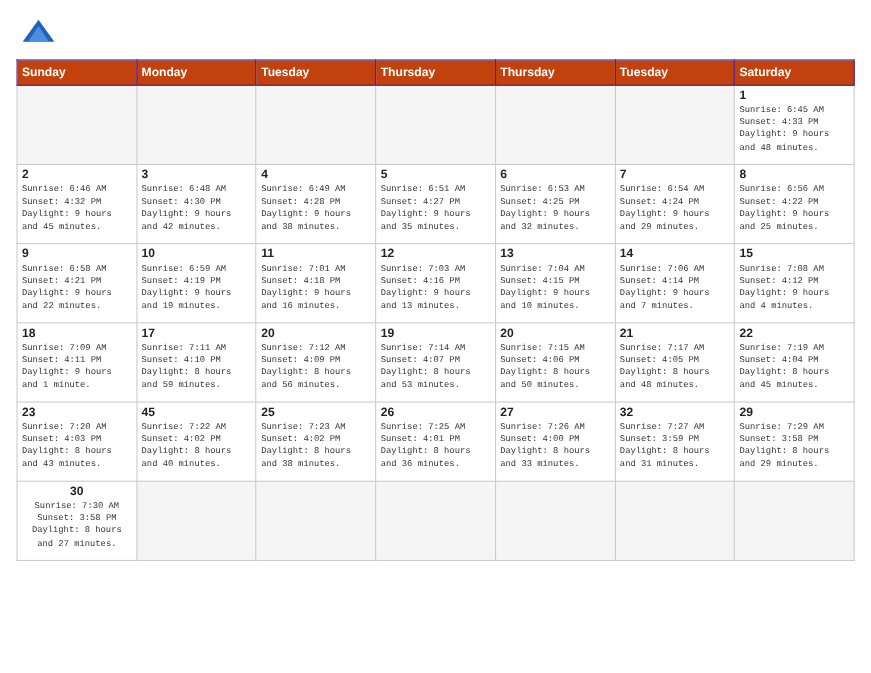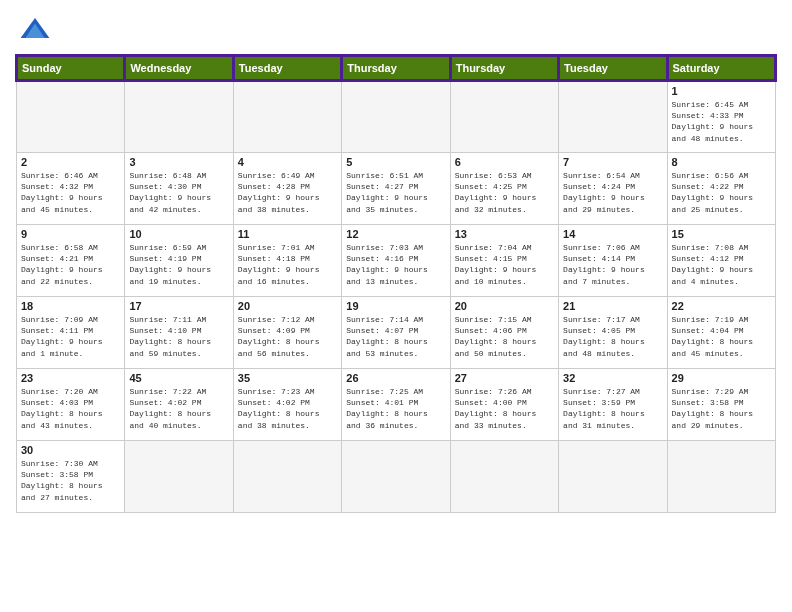--- a/index.html
+++ b/index.html
@@ -51,26 +51,26 @@
     .subtitle {
       font-size: 14px;
       color: #555;
     }
     .calendar {
       width: 100%;
       border-collapse: collapse;
       table-layout: fixed;
     }
     .calendar thead th {
-      background: #4d7c0f;
+      background: #c2410c;
       color: #fff;
       font-size: 11px;
       font-weight: bold;
       padding: 5px 4px;
-      border: 3px solid #4c1d95;
+      border: 1px solid #4c1d95;
       text-align: left;
     }
     .calendar tbody td {
       border: 1px solid #ccc;
       vertical-align: top;
       padding: 3px 4px;
       font-size: 8.5px;
       color: #333;
       height: 72px;
       background: #fff;
@@ -86,20 +86,21 @@
       margin-bottom: 2px;
     }
     .day-info {
       font-size: 8px;
       color: #333;
       line-height: 1.4;
       font-family: Liberation Mono, monospace;
     }
     .last-row td {
       height: 60px;
+      text-align: center;
     }
   </style>
 </head>
 <body>
 
 <div class="page">
   <div class="header">
     <div class="logo">
       <div>
         <div class="logo-text">
@@ -115,21 +116,21 @@
     <div class="title-block">
       <div class="month-title"></div>
       <div class="subtitle"></div>
     </div>
   </div>
 
   <table class="calendar">
     <thead>
       <tr>
       <th>Sunday</th>
-          <th>Wednesday</th>
+          <th>Monday</th>
           <th>Tuesday</th>
           <th>Thursday</th>
           <th>Thursday</th>
           <th>Tuesday</th>
           <th>Saturday</th>
         </tr>
     </thead>
     <tbody id="calendar-body">
     <tr>
           <td class="empty"></td>
@@ -236,21 +237,21 @@
         <tr>
           <td>
             <span class="day-number">23</span>
             <div class="day-info">Sunrise: 7:20 AM<br>Sunset: 4:03 PM<br>Daylight: 8 hours<br>and 43 minutes.</div>
           </td>
           <td>
             <span class="day-number">45</span>
             <div class="day-info">Sunrise: 7:22 AM<br>Sunset: 4:02 PM<br>Daylight: 8 hours<br>and 40 minutes.</div>
           </td>
           <td>
-            <span class="day-number">35</span>
+            <span class="day-number">25</span>
             <div class="day-info">Sunrise: 7:23 AM<br>Sunset: 4:02 PM<br>Daylight: 8 hours<br>and 38 minutes.</div>
           </td>
           <td>
             <span class="day-number">26</span>
             <div class="day-info">Sunrise: 7:25 AM<br>Sunset: 4:01 PM<br>Daylight: 8 hours<br>and 36 minutes.</div>
           </td>
           <td>
             <span class="day-number">27</span>
             <div class="day-info">Sunrise: 7:26 AM<br>Sunset: 4:00 PM<br>Daylight: 8 hours<br>and 33 minutes.</div>
           </td>

